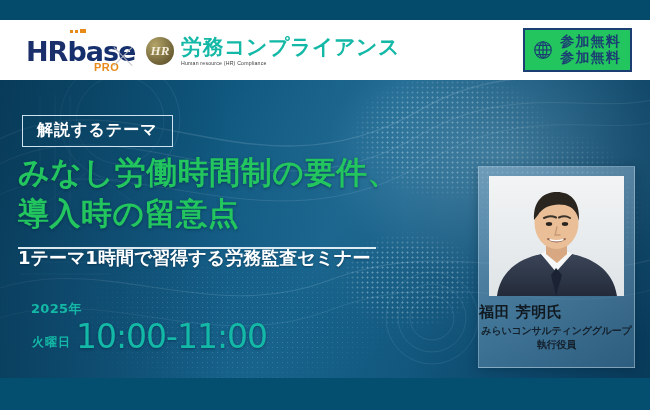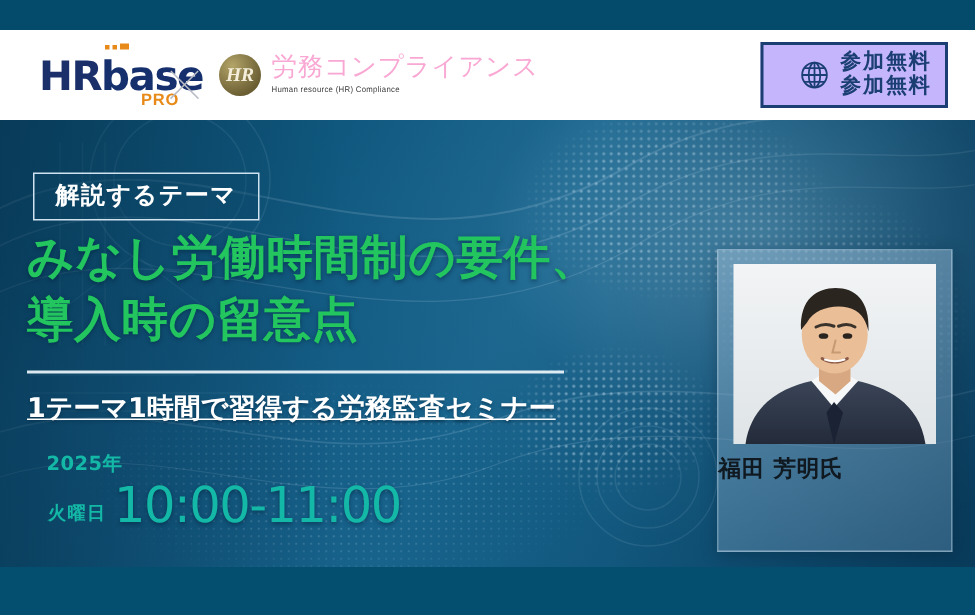--- a/index.html
+++ b/index.html
@@ -66,32 +66,32 @@
   .hr-circle{
     width:28px;height:28px;border-radius:50%;
     background:radial-gradient(circle at 32% 28%,#b3a468,#6e6135 70%,#574c27);
     color:#f4eeda;font-style:italic;font-weight:700;font-size:13px;
     display:flex;align-items:center;justify-content:center;
     font-family:"Liberation Serif","DejaVu Serif",serif;
   }
   .roumu-text{line-height:1.05;}
   .roumu-main{
     font-family:"DejaVu Sans","Liberation Sans",sans-serif;
-    font-size:17px;font-weight:400;color:#f9a8d4;letter-spacing:.5px;
+    font-size:21px;font-weight:700;color:#14b8a6;letter-spacing:.5px;
   }
   .roumu-sub{
     font-size:5.2px;color:#3a3a3a;letter-spacing:.2px;margin-top:3px;
     transform:scale(1,1.05);transform-origin:left top;
   }
 
   
   .badge-online{
     position:absolute;right:18px;top:28px;z-index:7;
-    border:2px solid #1b3f73;background:#c4b5fd;
-    padding:4px 9px 5px 23px;display:flex;align-items:center;gap:6px;
+    border:2px solid #1b3f73;background:#22c55e;
+    padding:4px 9px 5px 7px;display:flex;align-items:center;gap:6px;
   }
   .globe-icon{width:22px;height:22px;flex:none;}
   .badge-lines{
     line-height:1.12;font-family:"DejaVu Sans","Liberation Sans",sans-serif;
     font-weight:700;font-size:14px;color:#1b3f73;letter-spacing:1.2px;
     text-align:center;
   }
 
   
   .bg{position:absolute;left:0;top:0;width:650px;height:410px;z-index:0;}
@@ -152,26 +152,25 @@
     text-shadow:0 1px 3px rgba(0,30,55,.5);
   }
   .headline div{white-space:nowrap;}
 
   .divider{
     position:absolute;left:18px;top:247px;width:358px;height:2px;
     background:#eef6fb;opacity:.92;
   }
 
   .subtitle{
-    position:absolute;left:18px;top:260px;
+    position:absolute;left:18px;top:246px;
     font-family:"DejaVu Sans","Liberation Sans",sans-serif;
     font-weight:700;font-size:18px;color:#ffffff;letter-spacing:0px;
     white-space:nowrap;
     text-shadow:0 1px 2px rgba(0,30,55,.45);
-    text-decoration:underline;
   }
 
   .date-block{position:absolute;left:28px;top:300px;color:#14b8a6;}
   .date-year{
     font-family:"DejaVu Sans","Liberation Sans",sans-serif;
     font-weight:700;font-size:13px;letter-spacing:.3px;margin-left:3px;
   }
   .date-main{
     display:flex;align-items:baseline;margin-top:2px;white-space:nowrap;
   }
@@ -344,15 +343,19 @@
         <ellipse cx="60" cy="48" rx="3.2" ry="1.9" fill="#2a2420"></ellipse>
         <ellipse cx="76" cy="48" rx="3.2" ry="1.9" fill="#2a2420"></ellipse>
 
         <path d="M68 51 l-2 8 h5" stroke="#c79a74" stroke-width="1.4" fill="none" stroke-linecap="round"></path>
 
         <path d="M59 63 q8.5 5 17 0" stroke="#8c5a46" stroke-width="1.8" fill="none" stroke-linecap="round"></path>
         <path d="M60.5 63.5 q7 2.6 14 0" stroke="#ffffff" stroke-width="1.4" fill="none"></path>
       </svg>
     </div>
     <div class="speaker-name">福田 芳明氏</div>
+    <div class="speaker-org">
+      <div>みらいコンサルティンググループ</div>
+      <div>執行役員</div>
+    </div>
   </div>
 
 </div>
 
 </body></html>

